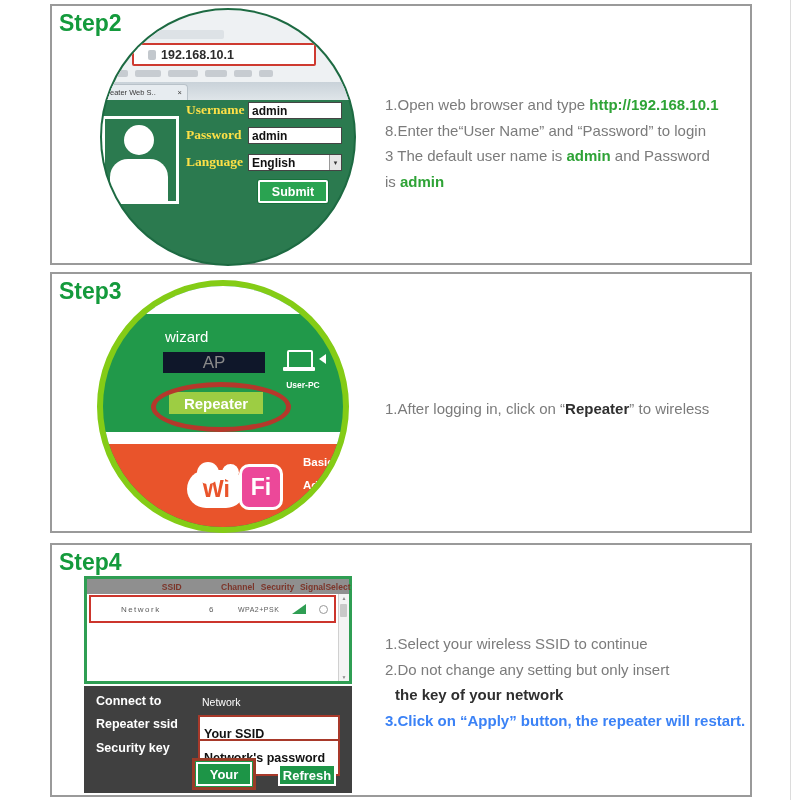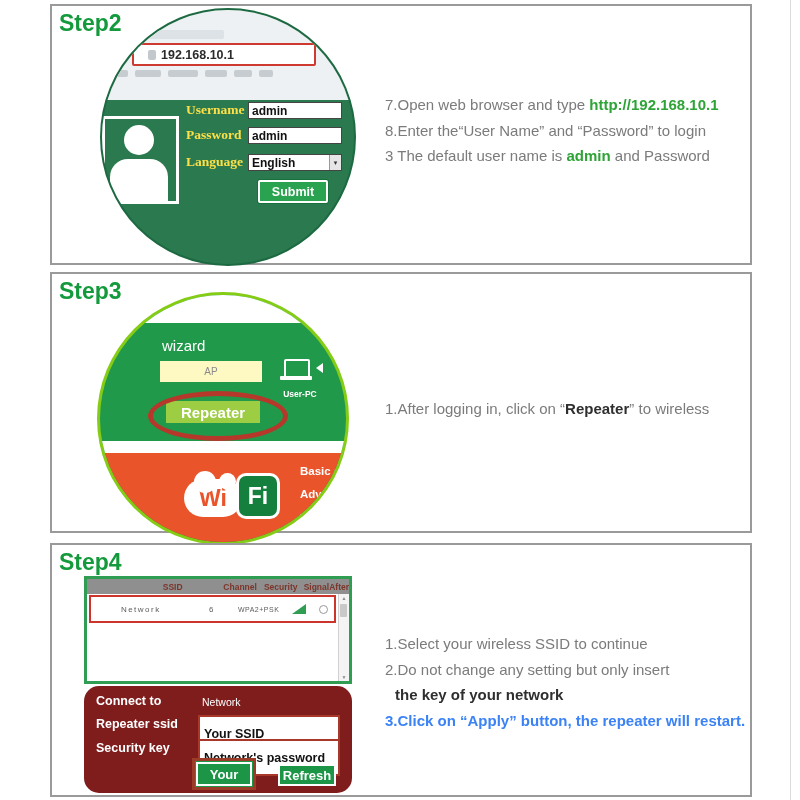--- a/index.html
+++ b/index.html
@@ -44,45 +44,45 @@
                  font-size:7px;color:#333;display:flex;align-items:center;justify-content:center;}
   .submit{position:absolute;left:156px;top:170px;width:66px;height:19px;background:#2aa351;
           border:2px solid #fff;box-shadow:0 0 0 1px #17713b;color:#fff;font-weight:bold;font-size:12.5px;
           display:flex;align-items:center;justify-content:center;border-radius:2px;}
   .instr{position:absolute;left:333px;width:365px;font-size:15px;color:#7b7b7b;line-height:25.5px;}
   .g{color:#2ea336;font-weight:bold;}
   .bk{color:#2f2f2f;font-weight:bold;}
   .rd{color:#3b82f6;font-weight:bold;}
 
   
-  .circle3{position:absolute;left:45px;top:18px;width:252px;height:253px;border-radius:50%;
-           overflow:hidden;background:#21994a;border:3px solid #84cc16;box-sizing:border-box;}
+  .circle3{position:absolute;left:45px;top:6px;width:252px;height:253px;border-radius:50%;
+           overflow:hidden;background:#21994a;border:6px solid #84cc16;box-sizing:border-box;}
   .cap-white{position:absolute;left:0;top:0;width:100%;height:28px;background:#fff;}
   .band-white{position:absolute;left:0;top:146px;width:100%;height:12px;background:#fff;}
   .orange-half{position:absolute;left:0;top:158px;width:100%;bottom:0;background:#e9542b;}
   .wizard{position:absolute;left:62px;top:42px;color:#fff;font-size:15px;}
-  .ap-box{position:absolute;left:60px;top:66px;width:102px;height:21px;background:#fef9c3;
-          display:flex;align-items:center;justify-content:center;font-size:10px;color:#8a8a8a;}
+  .ap-box{position:absolute;left:60px;top:66px;width:102px;height:21px;background:#0f172a;
+          display:flex;align-items:center;justify-content:center;font-size:17px;color:#8a8a8a;}
   .userpc{position:absolute;left:176px;top:62px;width:52px;height:44px;}
   .pc-screen{position:absolute;left:8px;top:2px;width:22px;height:15px;border:2px solid #fff;border-radius:2px;}
   .pc-base{position:absolute;left:4px;top:19px;width:32px;height:4px;background:#fff;border-radius:1px;}
   .pc-snd{position:absolute;left:40px;top:6px;width:0;height:0;border-top:5px solid transparent;
           border-bottom:5px solid transparent;border-right:7px solid #fff;}
   .pc-label{position:absolute;left:170px;top:94px;width:60px;text-align:center;color:#fff;
             font-size:8.5px;font-weight:bold;}
   .rep-btn{position:absolute;left:66px;top:106px;width:94px;height:22px;background:#9dcd43;
            display:flex;align-items:center;justify-content:center;color:#fff;font-weight:bold;font-size:15px;}
   .red-ellipse{position:absolute;left:48px;top:96px;width:130px;height:40px;border:5px solid #b5382b;
                border-radius:50%;}
   .wifi{position:absolute;left:84px;top:172px;width:96px;height:60px;}
   .wifi .cloud{position:absolute;left:0;top:12px;width:58px;height:38px;background:#fff;border-radius:19px;
                display:flex;align-items:center;justify-content:center;font-size:23px;font-weight:bold;color:#e9542b;}
   .wifi .cloud:before{content:"";position:absolute;left:10px;top:-8px;width:22px;height:22px;border-radius:50%;background:#fff;}
   .wifi .cloud:after{content:"";position:absolute;right:6px;top:-6px;width:17px;height:17px;border-radius:50%;background:#fff;}
-  .wifi .fibox{position:absolute;left:52px;top:6px;width:38px;height:40px;background:#15803d;border:3px solid #fff;
+  .wifi .fibox{position:absolute;left:52px;top:6px;width:38px;height:40px;background:#ec4899;border:3px solid #fff;
                border-radius:10px;display:flex;align-items:center;justify-content:center;
                font-size:23px;font-weight:bold;color:#fff;z-index:2;text-align:right;}
   .menu-item{position:absolute;left:200px;color:#fff;font-weight:bold;font-size:11.5px;white-space:nowrap;}
 
   
   .panel{position:absolute;left:32px;top:31px;width:268px;height:108px;background:#fff;
          border:3px solid #2f9e53;box-sizing:border-box;}
   .thead{position:absolute;left:0;top:0;width:100%;height:15px;background:#8f8f8f;display:flex;align-items:center;}
   .thead span{font-size:8.5px;font-weight:bold;color:#7c352a;text-align:center;}
   .c-ssid{width:41%;padding-left:43px;} .c-ch{width:17%;margin-left:7px;} .c-sec{width:22%;} .c-sig{width:11%;} .c-sel{width:9%;}
@@ -93,21 +93,21 @@
   .r-ch{width:17%;font-size:8px;}
   .r-sec{width:22%;font-size:7px;letter-spacing:.5px;}
   .r-sig{width:11%;display:flex;justify-content:center;}
   .r-sel{width:9%;display:flex;justify-content:center;}
   .sig-tri{width:0;height:0;border-left:14px solid transparent;border-bottom:10px solid #2f9e53;}
   .radio{width:7px;height:7px;border:1px solid #999;border-radius:50%;}
   .vscroll{position:absolute;right:0;top:15px;bottom:0;width:10px;background:#f4f4f4;border-left:1px solid #d0d0d0;}
   .vscroll .up{position:absolute;top:1px;left:0;width:100%;text-align:center;font-size:5px;color:#8b8b8b;}
   .vscroll .dn{position:absolute;bottom:1px;left:0;width:100%;text-align:center;font-size:5px;color:#8b8b8b;}
   .vscroll .thumb{position:absolute;left:1px;top:10px;width:7px;height:13px;background:#c9c9c9;border-radius:1px;}
-  .form4{position:absolute;left:32px;top:141px;width:268px;height:107px;background:#7f1d1d;border-radius:15px;}
+  .form4{position:absolute;left:32px;top:141px;width:268px;height:107px;background:#404040;}
   .f-label{position:absolute;left:12px;color:#fff;font-weight:bold;font-size:12.5px;
            font-family:"Liberation Sans",sans-serif;}
   .f-val{position:absolute;left:118px;color:#fff;font-size:10.5px;}
   .f-input{position:absolute;left:114px;width:142px;height:37px;background:#fff;border:2px solid #a8392a;
            box-sizing:border-box;font-size:12.5px;font-weight:bold;color:#111;padding:0 0 0 4px;
            font-family:"Liberation Sans",sans-serif;}
   .apply-wrap{position:absolute;left:108px;top:72px;border:3px solid #9a3c28;padding:1px;background:#1d9547;}
   .btn-green{background:#1d9547;border:2px solid #fff;color:#fff;font-weight:bold;font-size:13px;
              display:flex;align-items:center;justify-content:center;}
   .apply-btn{width:52px;height:20px;}
@@ -131,43 +131,50 @@
           <span>192.168.10.1</span>
         </div>
         <div class="b-marks">
           <i style="width:18px"></i>
             <i style="width:26px"></i>
           <i style="width:30px"></i>
             <i style="width:22px"></i>
           <i style="width:18px"></i>
             <i style="width:14px"></i>
         </div>
+        <div class="b-tabs">
+          <div class="b-tab">
+            <span>eater Web S..</span>
+            <span>×</span>
+          </div>
+        </div>
       </div>
 
       <div class="person">
         <div class="head"></div>
         <div class="torso"></div>
       </div>
 
       <div class="serif-label" style="left:84px;top:92px">Username</div>
       <input class="fld" style="top: 92px;" readonly="" value="admin">
       <div class="serif-label" style="left:84px;top:117px">Password</div>
       <input class="fld" style="top: 117px;" readonly="" value="admin">
       <div class="serif-label" style="left:84px;top:144px">Language</div>
       <div class="select" style="top:144px">
         <span class="val">English</span>
         <span class="arrow">▾</span>
       </div>
       <div class="submit">Submit</div>
     </div>
 
     <div class="instr" style="top:86px">
-      <div><span>7.Open web browser and type </span><span class="g">http://192.168.10.1</span></div>
+      <div><span>1.Open web browser and type </span><span class="g">http://192.168.10.1</span></div>
       <div>8.Enter the“User Name” and “Password” to login</div>
       <div><span>3 The default user name is </span><span class="g">admin</span><span> and Password</span></div>
+      <div><span>is </span><span class="g">admin</span></div>
     </div>
   </div>
 
   <div class="box" id="box2">
     <div class="step-title">Step3</div>
 
     <div class="circle3">
       <div class="cap-white"></div>
       <div class="band-white"></div>
       <div class="orange-half"></div>
@@ -206,21 +213,21 @@
 
   <div class="box" id="box3">
     <div class="step-title">Step4</div>
 
     <div class="panel">
       <div class="thead">
         <span class="c-ssid">SSID</span>
         <span class="c-ch">Channel</span>
         <span class="c-sec">Security</span>
         <span class="c-sig">Signal</span>
-        <span class="c-sel">After</span>
+        <span class="c-sel">Select</span>
       </div>
       <div class="redrow">
         <span class="r-ssid">Network</span>
         <span class="r-ch">6</span>
         <span class="r-sec">WPA2+PSK</span>
         <span class="r-sig">
             <span class="sig-tri"></span>
           </span>
         <span class="r-sel">
             <span class="radio"></span>

